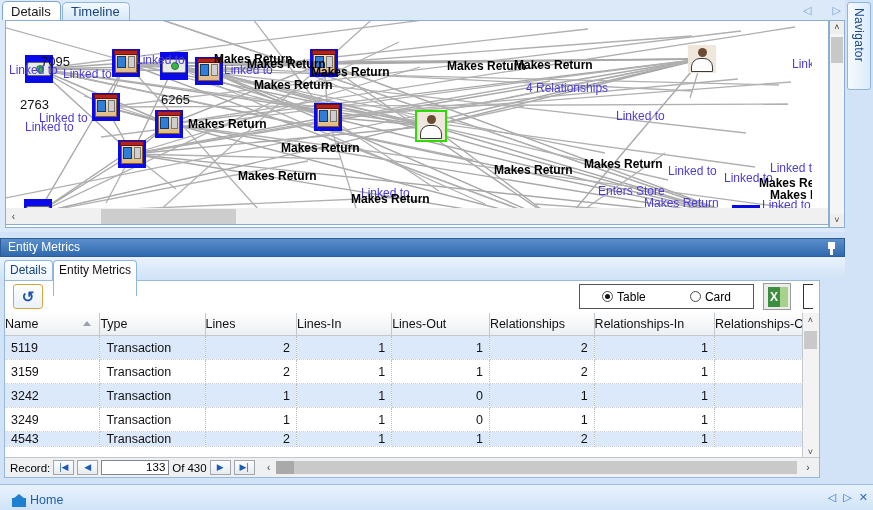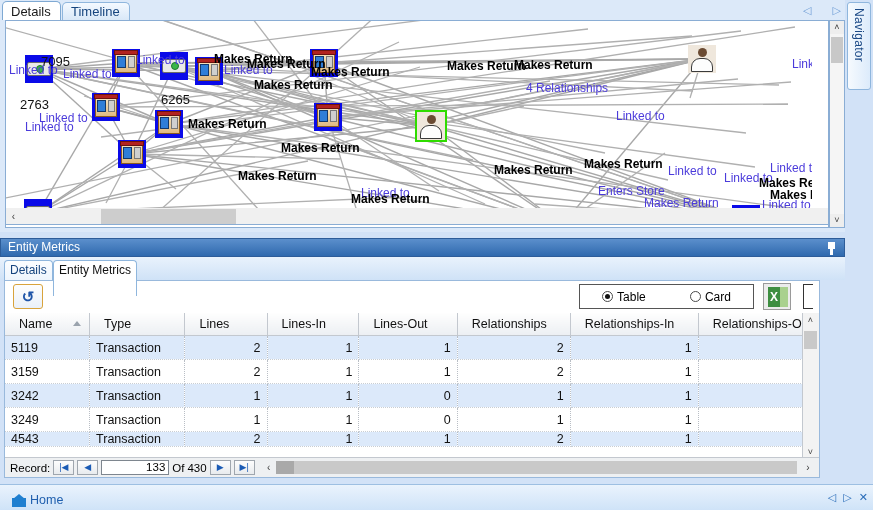--- a/index.html
+++ b/index.html
@@ -145,21 +145,21 @@
     color:#fff;font-size:12px;font-weight:bold;text-align:center;line-height:20px;font-style:normal;}
   .xls b{position:absolute;left:16px;top:3px;width:8px;height:20px;background:#a9d18e;display:block;}
   .xls-edge{position:absolute;right:6px;top:3px;width:10px;height:25px;border:1px solid #333;border-right:none;box-sizing:border-box;}
 
   
   .grid{position:absolute;left:0;top:32px;right:0;bottom:0;overflow:hidden;}
   table.data{border-collapse:collapse;table-layout:fixed;font-size:12.5px;}
   table.data th{
     height:22px;background:linear-gradient(#fefefe,#eceff3);
     border:1px solid #c3c8cf;border-top:none;border-left:none;
-    font-weight:normal;text-align:left;padding:0 14px;color:#111;position:relative;
+    font-weight:normal;text-align:left;padding:0 0;color:#111;position:relative;
     white-space:nowrap;overflow:hidden;
   }
   table.data th .sort{position:absolute;right:8px;top:8px;width:0;height:0;
     border-left:4px solid transparent;border-right:4px solid transparent;border-bottom:5px solid #9aa3ad;}
   table.data td{
     height:23px;border-right:1px dotted #b9bec5;border-bottom:1px dotted #c9ced4;
     padding:0 6px;color:#111;white-space:nowrap;overflow:hidden;
   }
   table.data td.num{text-align:right;}
   tr.alt td{background:#dce9fa;}

